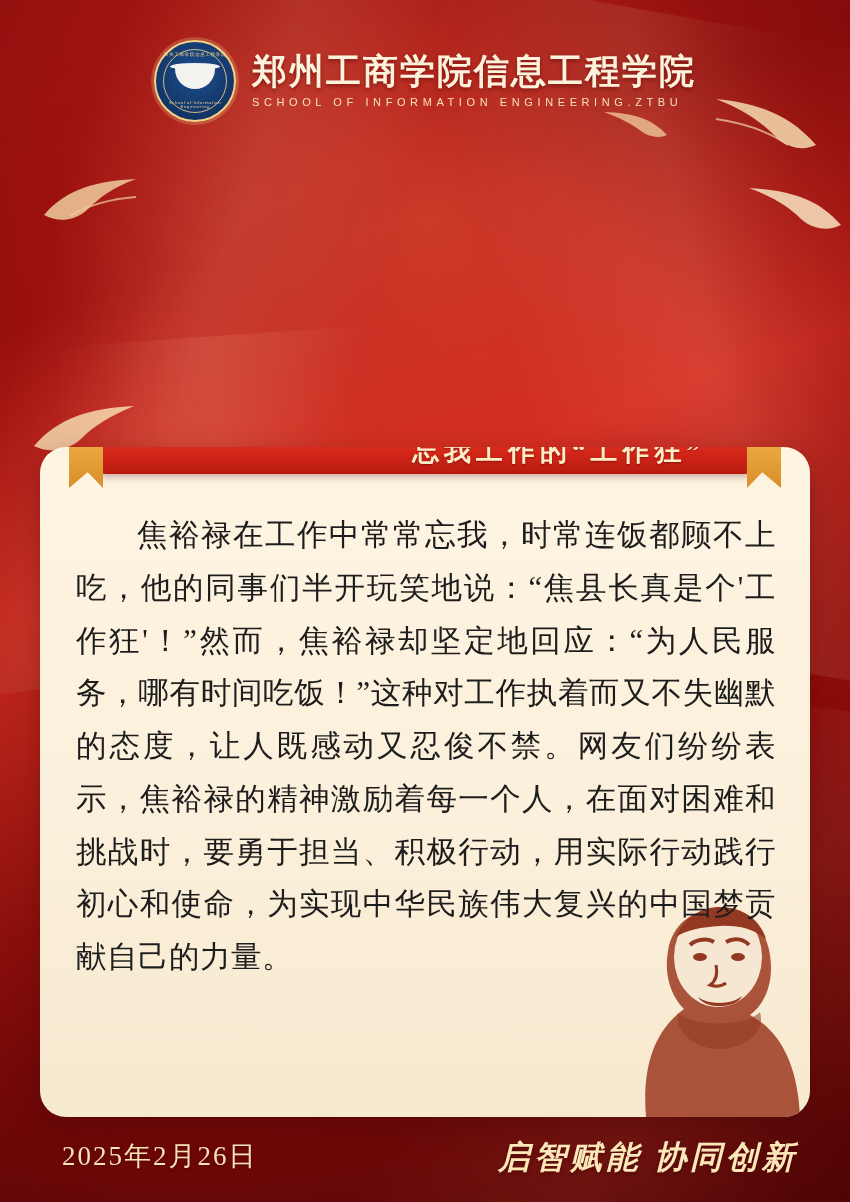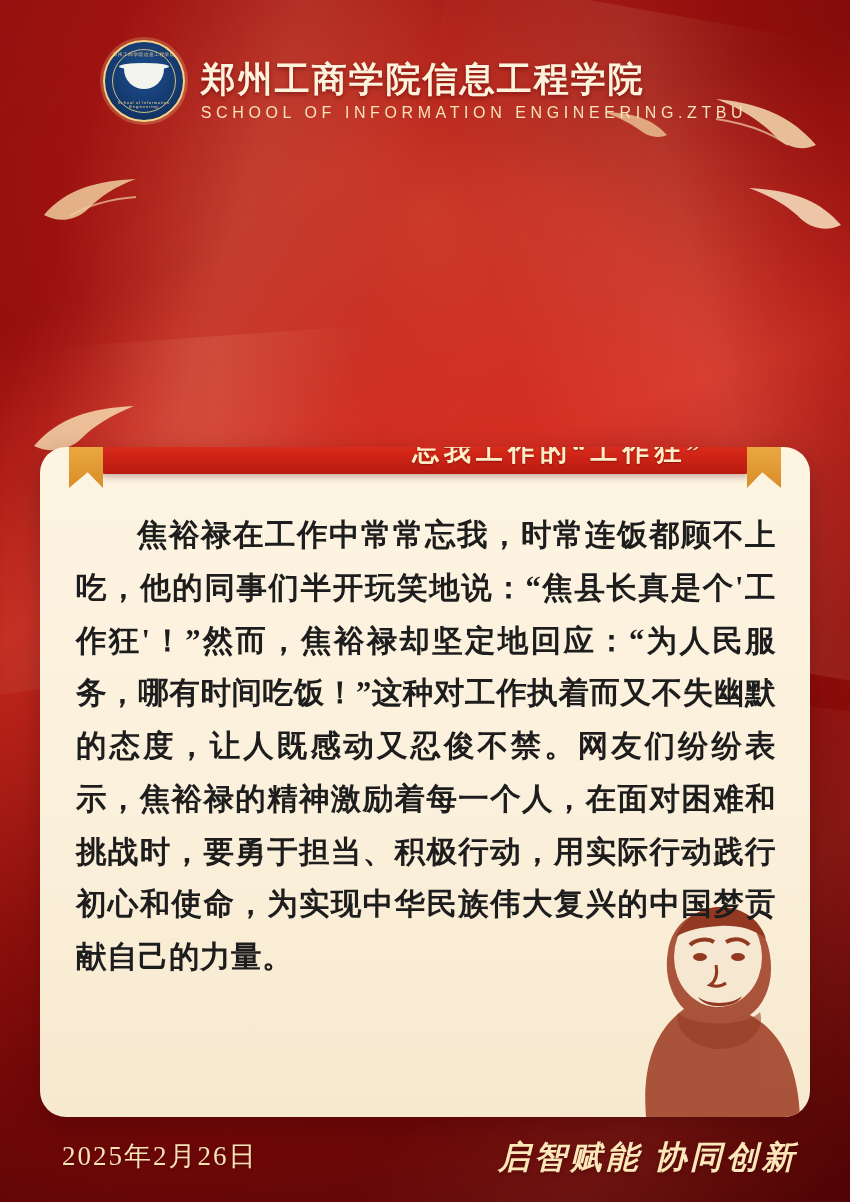--- a/index.html
+++ b/index.html
@@ -48,21 +48,21 @@
   .vignette {
     position: absolute; inset: 0; pointer-events: none;
     background: radial-gradient(ellipse 80% 70% at 50% 45%, rgba(0,0,0,0) 45%, rgba(60,0,0,0.42) 100%);
   }
 
   
   .header {
     position: absolute;
     left: 0; right: 0; top: 40px;
     display: flex;
-    align-items: flex-end;
+    align-items: center;
     justify-content: center;
     gap: 16px;
     z-index: 6;
   }
   .crest {
     width: 78px; height: 78px;
     border-radius: 50%;
     border: 2px solid #f5d38a;
     background: radial-gradient(circle at 50% 40%, #1d4f8f 0%, #123566 70%, #0d2950 100%);
     position: relative;
@@ -104,21 +104,21 @@
     font-weight: bold;
     font-size: 35px;
     letter-spacing: 2px;
     color: #fdf3dd;
     text-shadow: 0 2px 4px rgba(90,0,0,.55);
     line-height: 1.05;
     white-space: nowrap;
   }
   .school-en {
     margin-top: 5px;
-    font-size: 16px;
+    font-size: 11px;
     letter-spacing: 4.6px;
     color: #f6e2bb;
     white-space: nowrap;
   }
 
   
   .title-block {
     position: absolute;
     left: 0; right: 0; top: 148px;
     text-align: center;
@@ -205,21 +205,21 @@
     width: 34px; height: 56px;
     background: linear-gradient(180deg, #f0b24a 0%, #d98d28 100%);
   }
   .ribbon-end.left  { left: -30px;  clip-path: polygon(0 0, 100% 0, 100% 100%, 55% 72%, 0 100%); }
   .ribbon-end.right { right: -30px; clip-path: polygon(0 0, 100% 0, 100% 100%, 45% 72%, 0 100%); }
 
   .body-text {
     position: absolute;
     left: 36px; right: 34px; top: 62px;
     font-family: "Liberation Serif", serif;
-    font-weight: bold;
+    font-weight: normal;
     font-size: 30.5px;
     line-height: 1.73;
     letter-spacing: 0.5px;
     color: #1d1d1d;
     text-indent: 61px;
     text-align: justify;
     white-space: pre-wrap;
     z-index: 2;
   }
 

